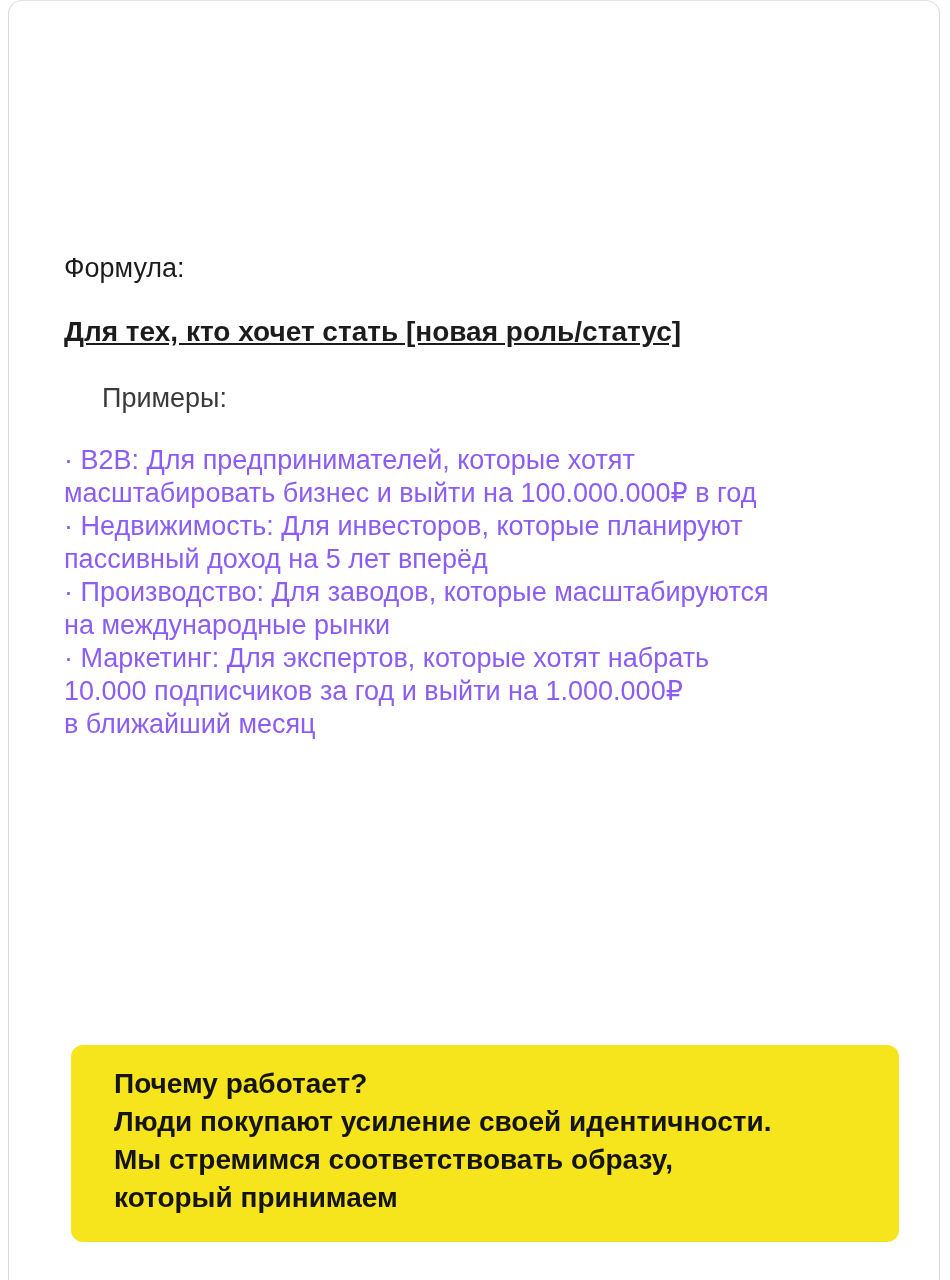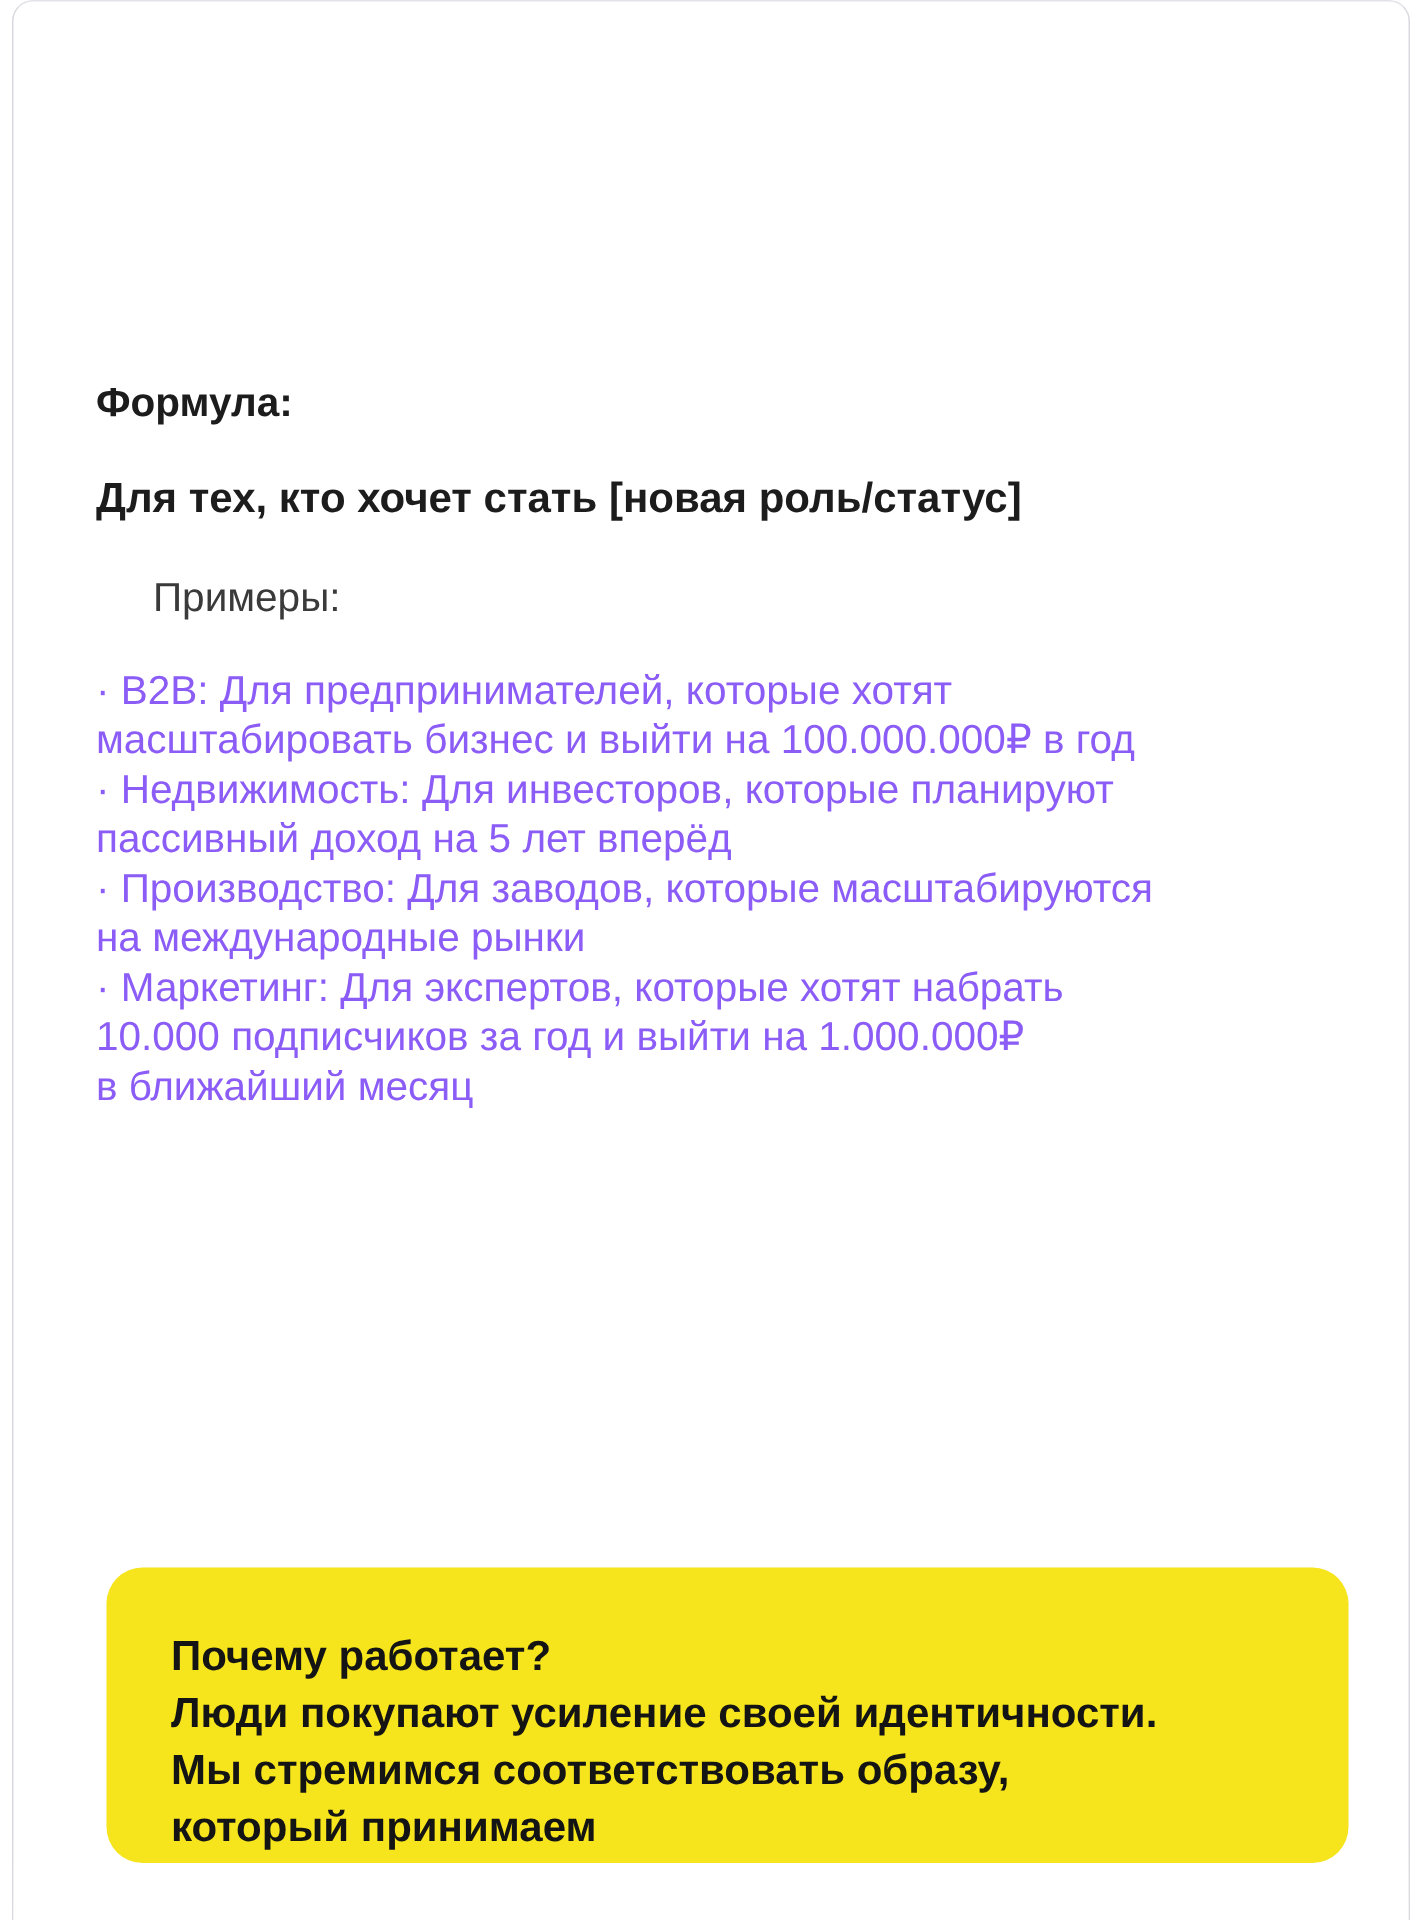--- a/index.html
+++ b/index.html
@@ -37,31 +37,32 @@
   }
   .title .line2 {
     padding-left: 9px;
   }
   .formula-label {
     position: absolute;
     left: 55px;
     top: 252px;
     color: #1c1c1c;
     font-size: 27px;
-    font-weight: 700;
+    font-weight: 400;
     text-align: right;
   }
   .formula-text {
     position: absolute;
     left: 55px;
     top: 315px;
     color: #1c1c1c;
     font-size: 28px;
     font-weight: 700;
     white-space: nowrap;
+    text-decoration: underline;
   }
   .examples-label {
     position: absolute;
     left: 55px;
     top: 382px;
     color: #3a3a3a;
     font-size: 27px;
     font-weight: 400;
     margin-left: 38px;
   }
@@ -78,23 +79,23 @@
   .example-item {
     white-space: pre-line;
   }
   .callout {
     position: absolute;
     left: 62px;
     top: 1044px;
     width: 828px;
     height: 197px;
     background: #f6e41c;
-    border-radius: 24px;
+    border-radius: 12px;
     box-sizing: border-box;
-    padding: 40px 30px 0 43px;
+    padding: 20px 30px 0 43px;
   }
   .callout-text {
     color: #141414;
     font-size: 28px;
     font-weight: 700;
     line-height: 38px;
     white-space: pre-line;
   }
 </style>
 </head>

